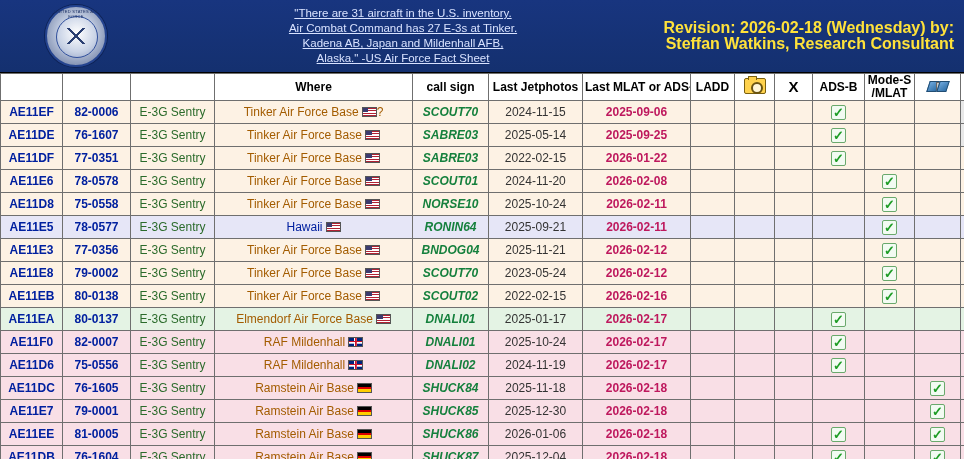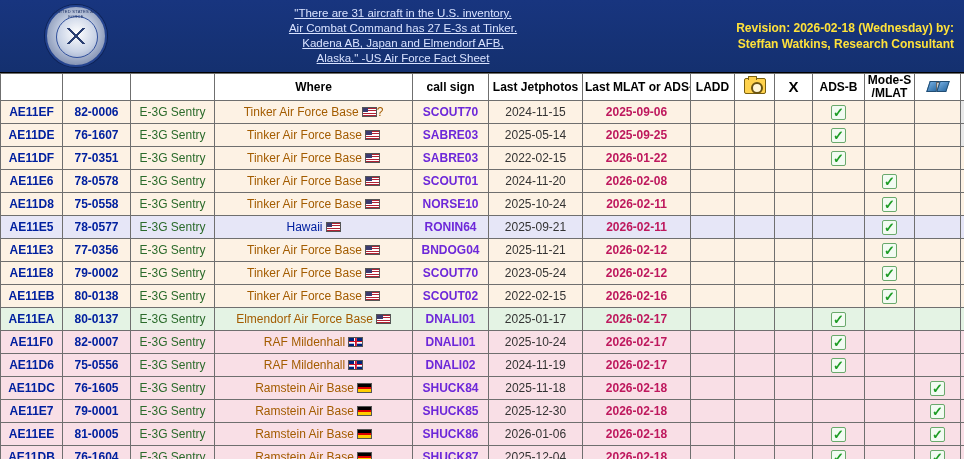--- a/index.html
+++ b/index.html
@@ -99,21 +99,21 @@
     width: 300px;
     display: flex;
     flex-direction: column;
     align-items: flex-end;
     justify-content: center;
     padding-right: 10px;
     text-align: right;
   }
   .header-right .line {
     color: #ffe23a;
-    font-size: 12px;
+    font-size: 16px;
     font-weight: bold;
     line-height: 16px;
   }
   
   table.grid {
     border-collapse: collapse;
     width: 964px;
     table-layout: fixed;
   }
   table.grid th, table.grid td {
@@ -168,22 +168,23 @@
     color: #2b6b2b;
     font-size: 11.5px;
   }
   td.where {
     color: #a35c00;
     font-size: 12px;
   }
   td.where.blue { color: #00209f; margin-left: 18px; }
   td.callsign {
     font-weight: bold;
-    color: #6d28d9;
+    color: #15803d;
     font-size: 12.5px;
+    font-style: italic;
   }
   td.jet {
     color: #333;
     font-size: 11.5px;
   }
   td.mlat {
     font-weight: bold;
     color: #be185d;
     font-size: 12px;
   }
@@ -327,21 +328,21 @@
   <div class="header-band">
     <div class="header-left">
       <div class="seal">
         <div class="seal-text">UNITED STATES AIR FORCE</div>
       </div>
     </div>
     <div class="header-center">
       <div class="quote">
         <div>"There are 31 aircraft in the U.S. inventory.</div>
         <div>Air Combat Command has 27 E-3s at Tinker.</div>
-        <div>Kadena AB, Japan and Elmendorf AFB,</div>
+        <div>Kadena AB, Japan and Mildenhall AFB,</div>
         <div class="src">Alaska." -US Air Force Fact Sheet</div>
       </div>
     </div>
     <div class="header-right">
       <div class="line">Revision: 2026-02-18 (Wednesday) by:</div>
       <div class="line">Steffan Watkins, Research Consultant</div>
     </div>
   </div>
 
   <table class="grid">

